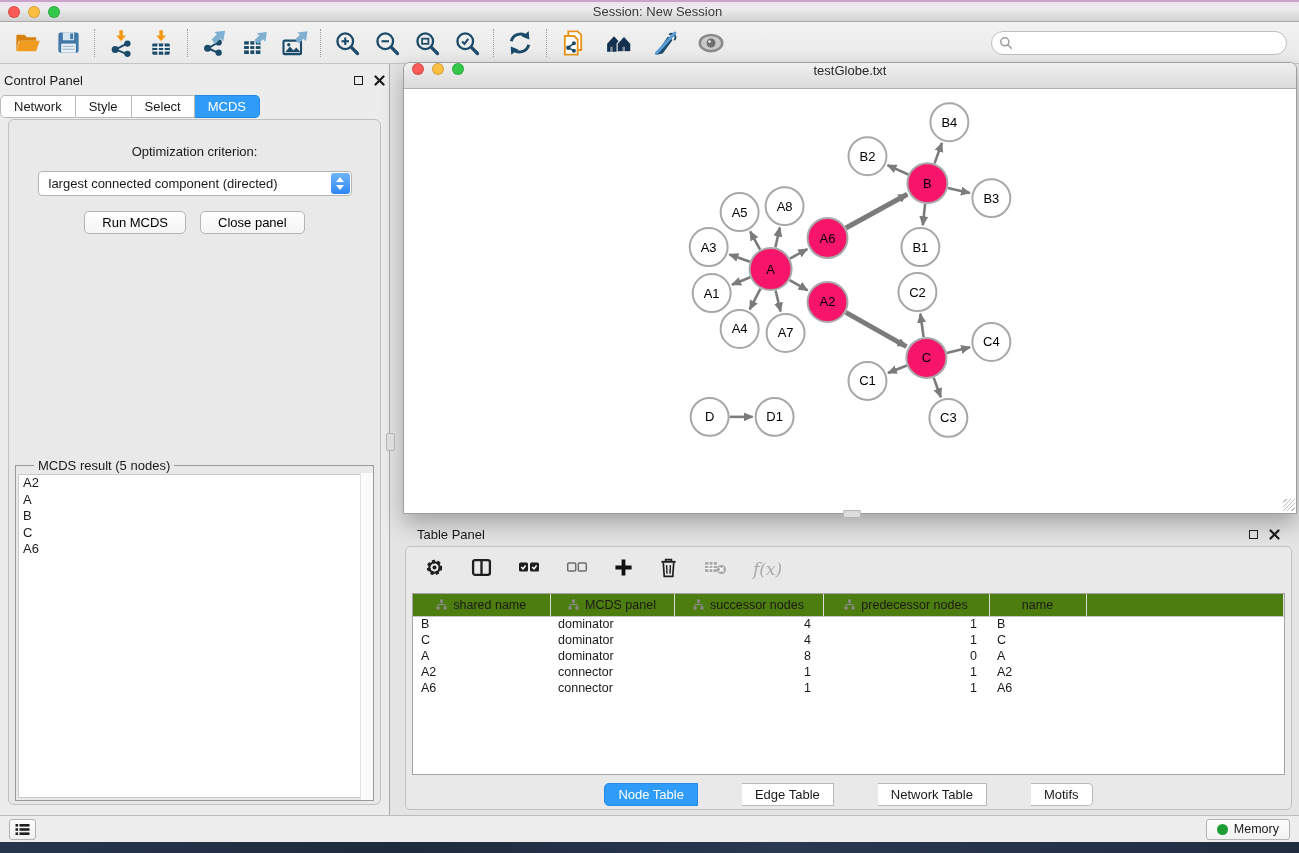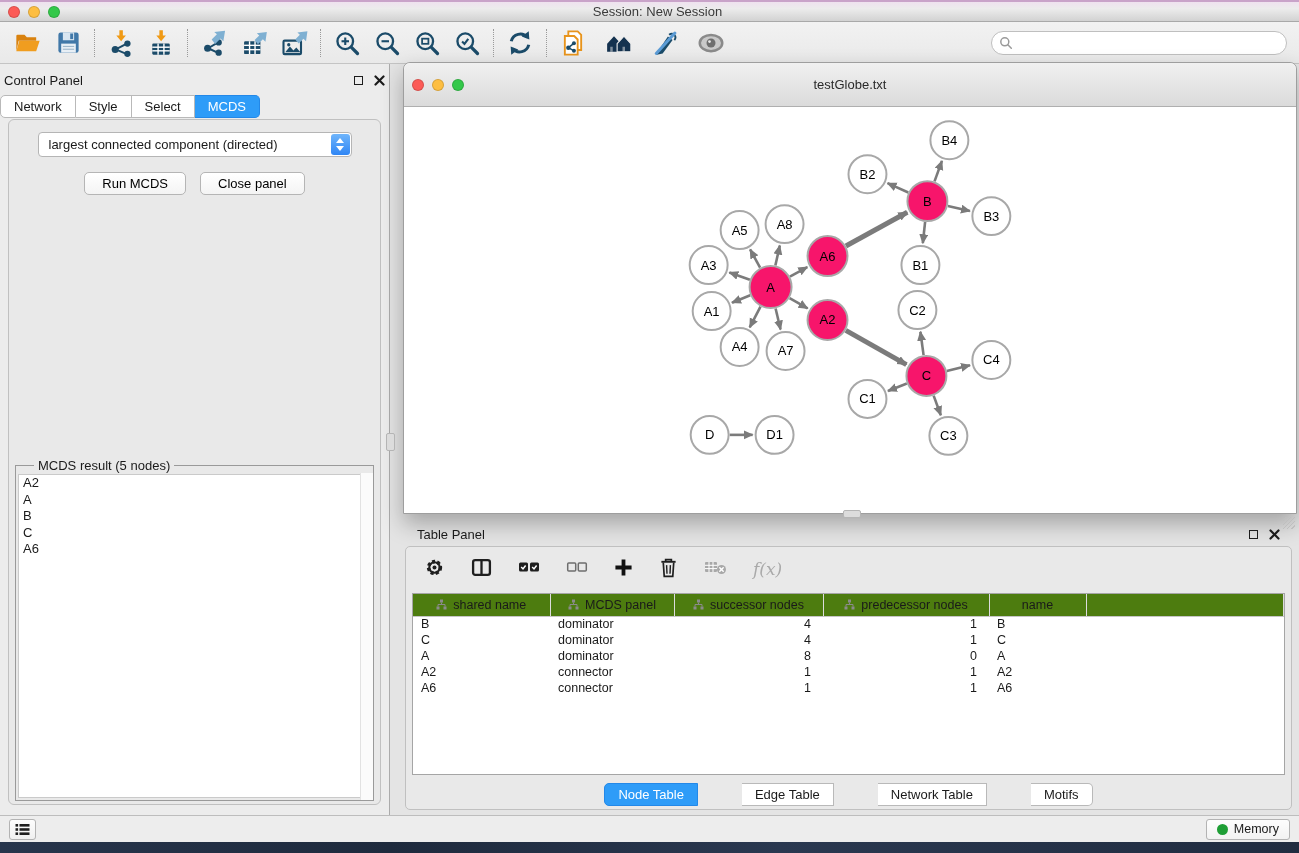--- a/index.html
+++ b/index.html
@@ -46,21 +46,21 @@
   .pbtn { background:linear-gradient(#FFFFFF,#F4F4F4); border:1px solid #B5B5B5; border-radius:5px; padding:3px 17px; font-size:13px; }
   fieldset.result { position:absolute; top:338px; left:6px; right:6px; bottom:3px; border:1px solid #9A9A9A; text-align:left; }
   fieldset.result legend { font-size:13px; margin-left:18px; padding:0 4px; }
   .listbox { position:absolute; top:1px; left:2px; right:2px; bottom:2px; background:#fff; border:1px solid #CACACA; }
   .scrolltrack { position:absolute; right:0; top:0; bottom:0; width:13px; background:#FBFBFB; border-left:1px solid #E2E2E2; }
   .result-item { font-size:13px; line-height:16.5px; padding-left:4px; }
 
   
   .workspace { flex:1; position:relative; background:#E4E4E4; }
   .network-window { position:absolute; left:13px; top:-2px; width:894px; height:452px; background:#fff; border:1px solid #9E9E9E; border-radius:7px 7px 0 0; box-shadow:0 10px 22px rgba(0,0,0,.28); }
-  .nw-titlebar { height:44px; background:linear-gradient(#F0F0F0,#DBDBDB); border-bottom:1px solid #AFAFAF; border-radius:7px 7px 0 0; display:flex; align-items:center; position:relative; }
+  .nw-titlebar { height:26px; background:linear-gradient(#F0F0F0,#DBDBDB); border-bottom:1px solid #AFAFAF; border-radius:7px 7px 0 0; display:flex; align-items:flex-start; position:relative; }
   .nw-title { position:absolute; left:0; right:0; text-align:center; font-size:13px; color:#2A2A2A; }
   .nw-canvas { position:relative; height:423px; }
   #graph { width:100%; height:100%; display:block; }
   #graph text { font-family:"Liberation Sans",sans-serif; }
   .resize-corner { position:absolute; right:1px; bottom:1px; width:12px; height:12px; background:repeating-linear-gradient(135deg,transparent 0 2px,#BFBFBF 2px 3px); }
   .v-handle { position:absolute; left:386px; top:369px; width:9px; height:18px; background:#DCDCDC; border:1px solid #B5B5B5; border-radius:2px; z-index:5; }
   .h-handle { position:absolute; left:843px; top:446px; width:18px; height:8px; background:#DCDCDC; border:1px solid #B5B5B5; border-radius:2px; z-index:5; }
 
   
   .table-panel { position:absolute; left:405px; top:458px; right:7px; bottom:5px; }
@@ -283,20 +283,21 @@
           </svg>
       </span>
     </div>
     <div class="cp-tabs seg">
         <span class="seg-item">Network</span>
         <span class="seg-item">Style</span>
         <span class="seg-item">Select</span>
         <span class="seg-item selected">MCDS</span>
       </div>
     <div class="cp-body">
+      <div class="opt-label">Optimization criterion:</div>
       <div class="selectbox">
         <span>largest connected component (directed)</span>
         <span class="stepper">
             <span class="up"></span>
             <span class="dn"></span>
           </span>
       </div>
       <div class="btn-row">
         <button class="pbtn">Run MCDS</button>
         <button class="pbtn">Close panel</button>

